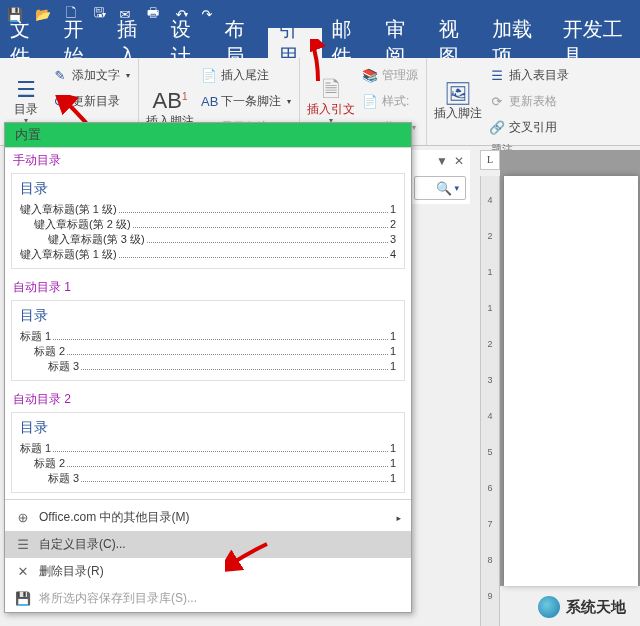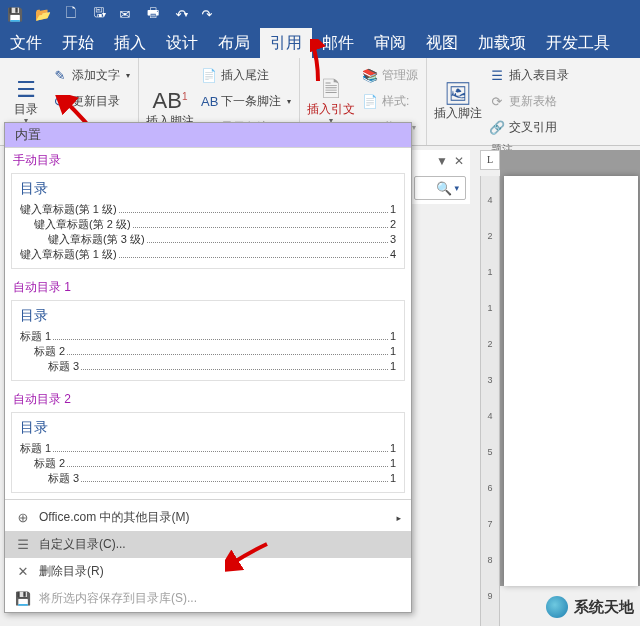--- a/index.html
+++ b/index.html
@@ -3,21 +3,21 @@
 <meta charset="utf-8">
 <style>
   * { margin: 0; padding: 0; box-sizing: border-box; font-family: "Microsoft YaHei", sans-serif; }
   body { width: 640px; height: 626px; background: #f0f0f0; position: relative; overflow: hidden; }
 
   .titlebar { background: #2b579a; height: 28px; display: flex; align-items: center; padding: 0 6px; gap: 10px; }
   .qat-icon { color: #fff; font-size: 13px; display: inline-flex; align-items: center; justify-content: center; width: 18px; height: 18px; }
   .qat-arrow { color: #fff; font-size: 8px; margin-left: -6px; }
 
   .ribbon-tabs { background: #2b579a; height: 30px; display: flex; align-items: center; }
-  .tab { color: #fff; font-size: 16px; padding: 6px 10px; cursor: pointer; height: 100%; display: flex; align-items: center; }
+  .tab { color: #fff; font-size: 20px; padding: 6px 10px; cursor: pointer; height: 100%; display: flex; align-items: center; }
   .tab.active { background: #f3f3f3; color: #2b579a; }
 
   .ribbon { background: #f3f3f3; height: 88px; display: flex; border-bottom: 1px solid #c6c6c6; position: relative; }
   .ribbon-group { display: flex; flex-direction: column; padding: 4px 6px; border-right: 1px solid #d4d4d4; }
   .ribbon-big { display: flex; flex-direction: column; align-items: center; justify-content: center; width: 40px; height: 78px; font-size: 11px; color: #444; }
   .ribbon-big .rb-icon { font-size: 22px; line-height: 24px; color: #2b579a; }
   .ribbon-big .rb-label { font-size: 12px; color: #444; line-height: 14px; text-align: center; }
   .ribbon-big .rb-drop { font-size: 8px; color: #666; }
   .ribbon-col { display: flex; flex-direction: column; gap: 4px; padding-top: 2px; }
   .ribbon-sm { display: flex; align-items: center; gap: 4px; font-size: 12px; color: #444; height: 22px; padding: 0 2px; }
@@ -25,21 +25,21 @@
   .ribbon-sm-icon { font-size: 13px; width: 16px; text-align: center; color: #2b579a; }
   .ribbon-sm.disabled .ribbon-sm-icon { color: #a0a0a0; }
   .ab1 { font-family: "Times New Roman", serif; font-size: 22px; color: #444; position: relative; margin-top: 13px; }
   .ab1 sup { font-size: 10px; color: #c0504d; }
 
   .red-arrow1 { position: absolute; left: 55px; top: 95px; width: 50px; height: 50px; pointer-events: none; z-index: 5; }
   .red-arrow2 { position: absolute; left: 310px; top: 39px; width: 40px; height: 45px; pointer-events: none; z-index: 5; }
   .red-arrow3 { position: absolute; left: 225px; top: 540px; width: 45px; height: 35px; pointer-events: none; z-index: 20; }
 
   .dropdown-panel { position: absolute; left: 4px; top: 122px; width: 408px; background: #fff; border: 1px solid #a0a0a0; box-shadow: 2px 2px 6px rgba(0,0,0,.3); z-index: 10; }
-  .dp-header { background: #c4b5fd; padding: 3px 10px; font-size: 13px; color: #444; border-bottom: 1px solid #d4d4d4; }
+  .dp-header { background: #22c55e; padding: 3px 10px; font-size: 13px; color: #444; border-bottom: 1px solid #d4d4d4; }
   .dp-section-label { font-size: 12px; color: #a21caf; padding: 4px 8px; }
   .dp-preview { margin: 0 6px 6px 6px; border: 1px solid #e0e0e0; padding: 6px 8px; }
   .dp-preview-title { font-size: 14px; color: #2b579a; font-family: SimSun, serif; margin-bottom: 4px; }
   .toc-line { display: flex; align-items: baseline; font-size: 11px; font-family: SimSun, serif; color: #333; line-height: 15px; }
   .toc-line .txt { white-space: nowrap; }
   .toc-line .dots { flex: 1; border-bottom: 1px dotted #888; margin: 0 2px 3px 2px; }
   .toc-line .pg { white-space: nowrap; }
   .ind1 { margin-left: 14px; } .ind2 { margin-left: 28px; }
   .dp-divider { height: 1px; background: #d4d4d4; margin: 4px 0; }
   .dp-item { display: flex; align-items: center; gap: 8px; padding: 5px 10px; font-size: 12px; color: #444; }
@@ -50,21 +50,21 @@
   .nav-pane { position: absolute; left: 410px; top: 150px; width: 60px; background: #fff; }
   .nav-head { display: flex; justify-content: flex-end; gap: 6px; padding: 4px 6px; font-size: 12px; color: #666; }
   .nav-search { margin: 4px; border: 1px solid #bbb; border-radius: 2px; height: 24px; display: flex; align-items: center; justify-content: flex-end; padding-right: 6px; font-size: 13px; color: #2b579a; }
 
   .ruler-corner { position: absolute; left: 480px; top: 150px; width: 20px; height: 20px; background: #fff; border: 1px solid #c6c6c6; font-size: 10px; font-family: serif; color: #444; text-align: center; line-height: 18px; }
   .ruler-v { position: absolute; left: 480px; top: 176px; width: 20px; background: #e8e8e8; border-left: 1px solid #c6c6c6; border-right: 1px solid #c6c6c6; display: flex; flex-direction: column; align-items: center; font-size: 9px; font-family: serif; color: #666; padding-top: 6px; }
   .ruler-v span { height: 36px; display: flex; align-items: center; }
   .doc-area { position: absolute; left: 500px; top: 150px; right: 0; bottom: 40px; background: #9b9b9b; }
   .doc-page { position: absolute; left: 4px; top: 26px; width: 134px; bottom: 0; background: #fff; box-shadow: 0 0 6px rgba(0,0,0,.3); }
 
-  .watermark { position: absolute; right: 6px; bottom: 8px; display: flex; align-items: center; gap: 6px; font-size: 15px; font-weight: bold; color: #333; z-index: 30; }
+  .watermark { position: absolute; right: 14px; bottom: 8px; display: flex; align-items: center; gap: 6px; font-size: 15px; font-weight: bold; color: #333; z-index: 30; }
   .wm-icon { width: 22px; height: 22px; border-radius: 50%; background: radial-gradient(circle at 40% 40%, #6ec9e0, #1f7fb0); position: relative; }
 </style>
 </head>
 <body>
 
 <div class="titlebar">
   <span class="qat-icon">💾</span>
   <span class="qat-icon">📂</span>
   <span class="qat-icon">🗋</span>
   <span style="display:flex;align-items:center">

